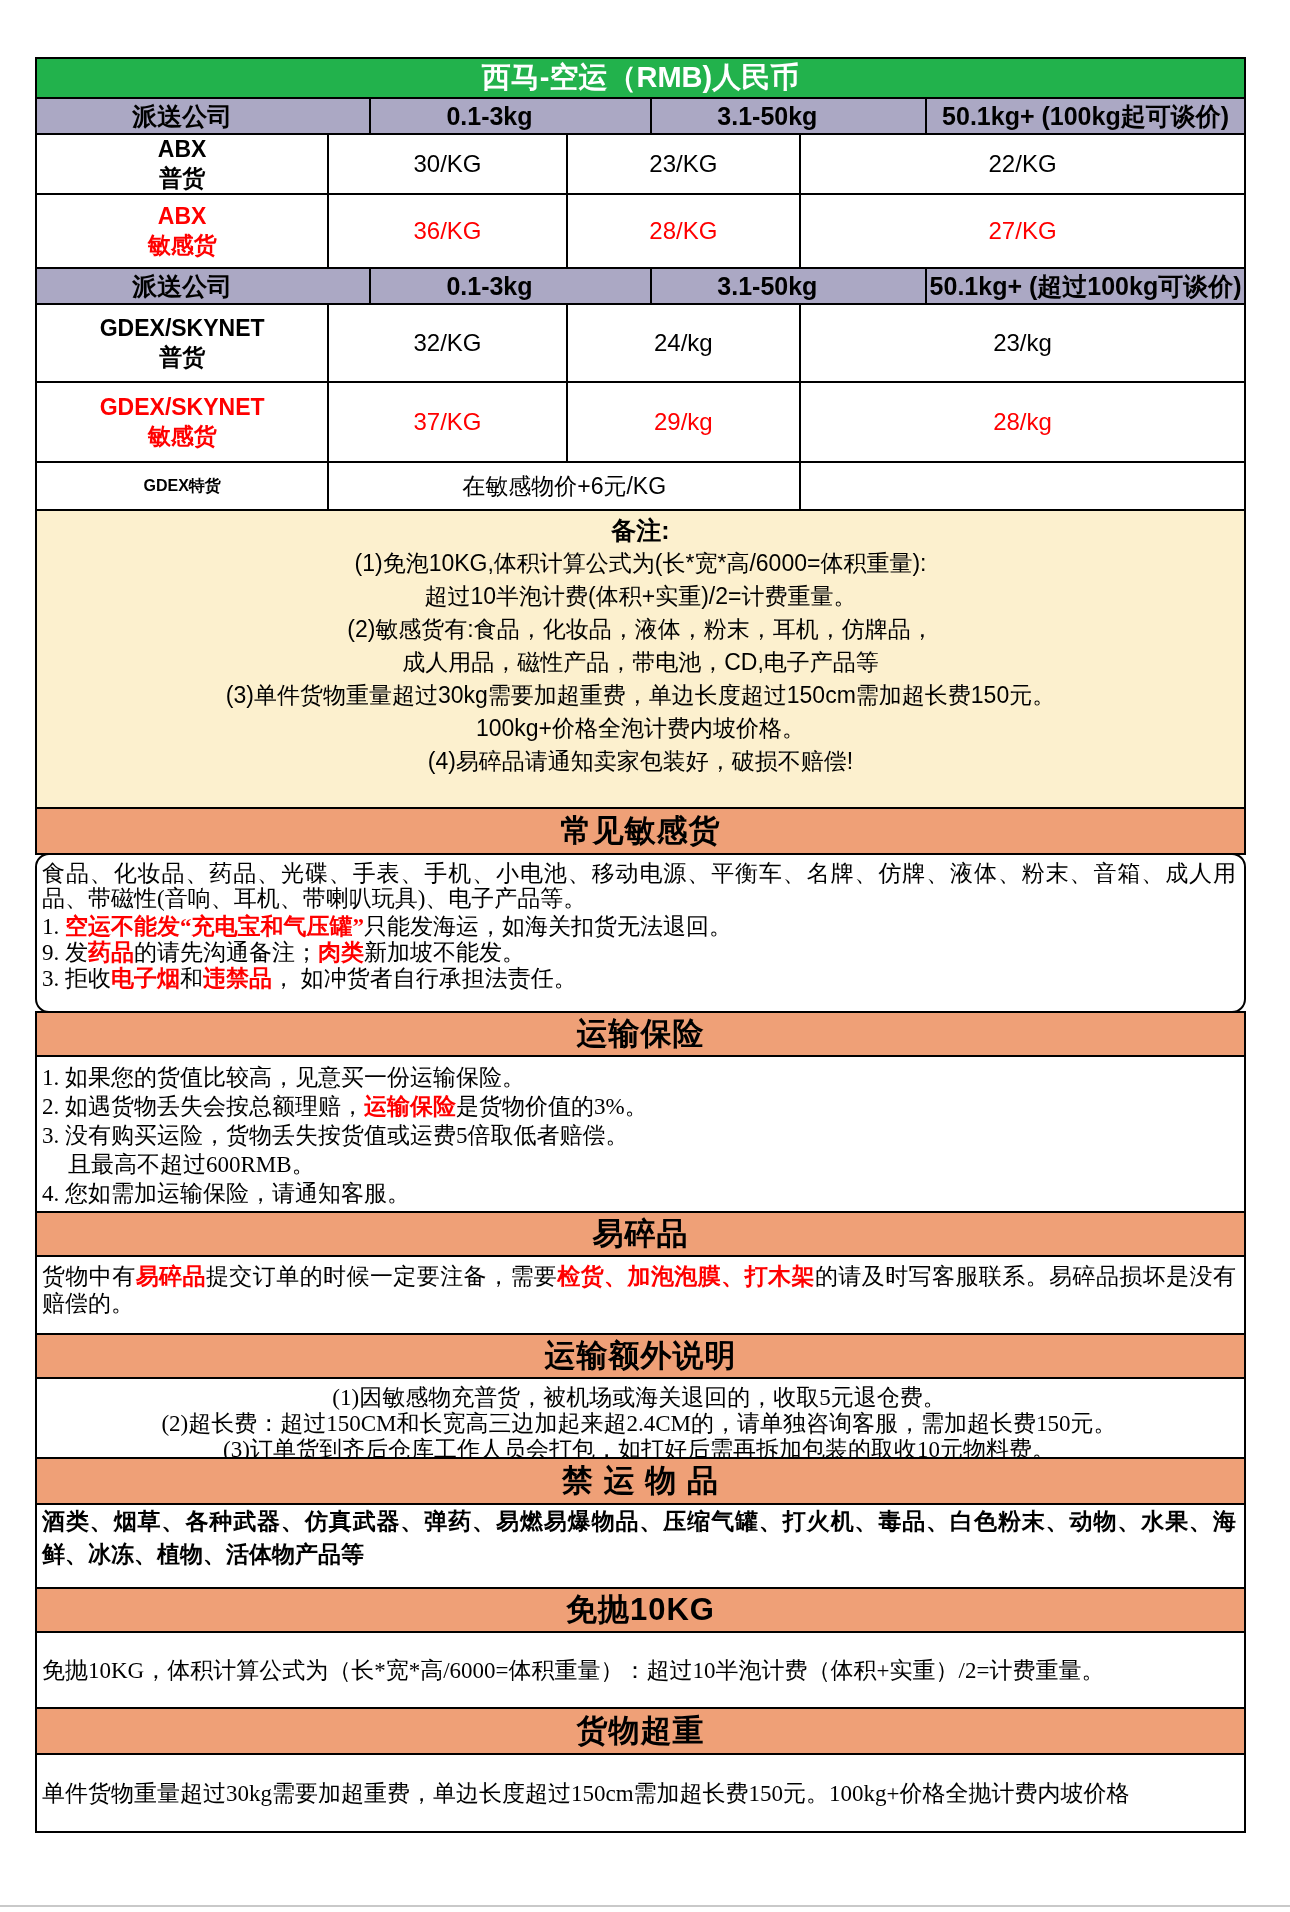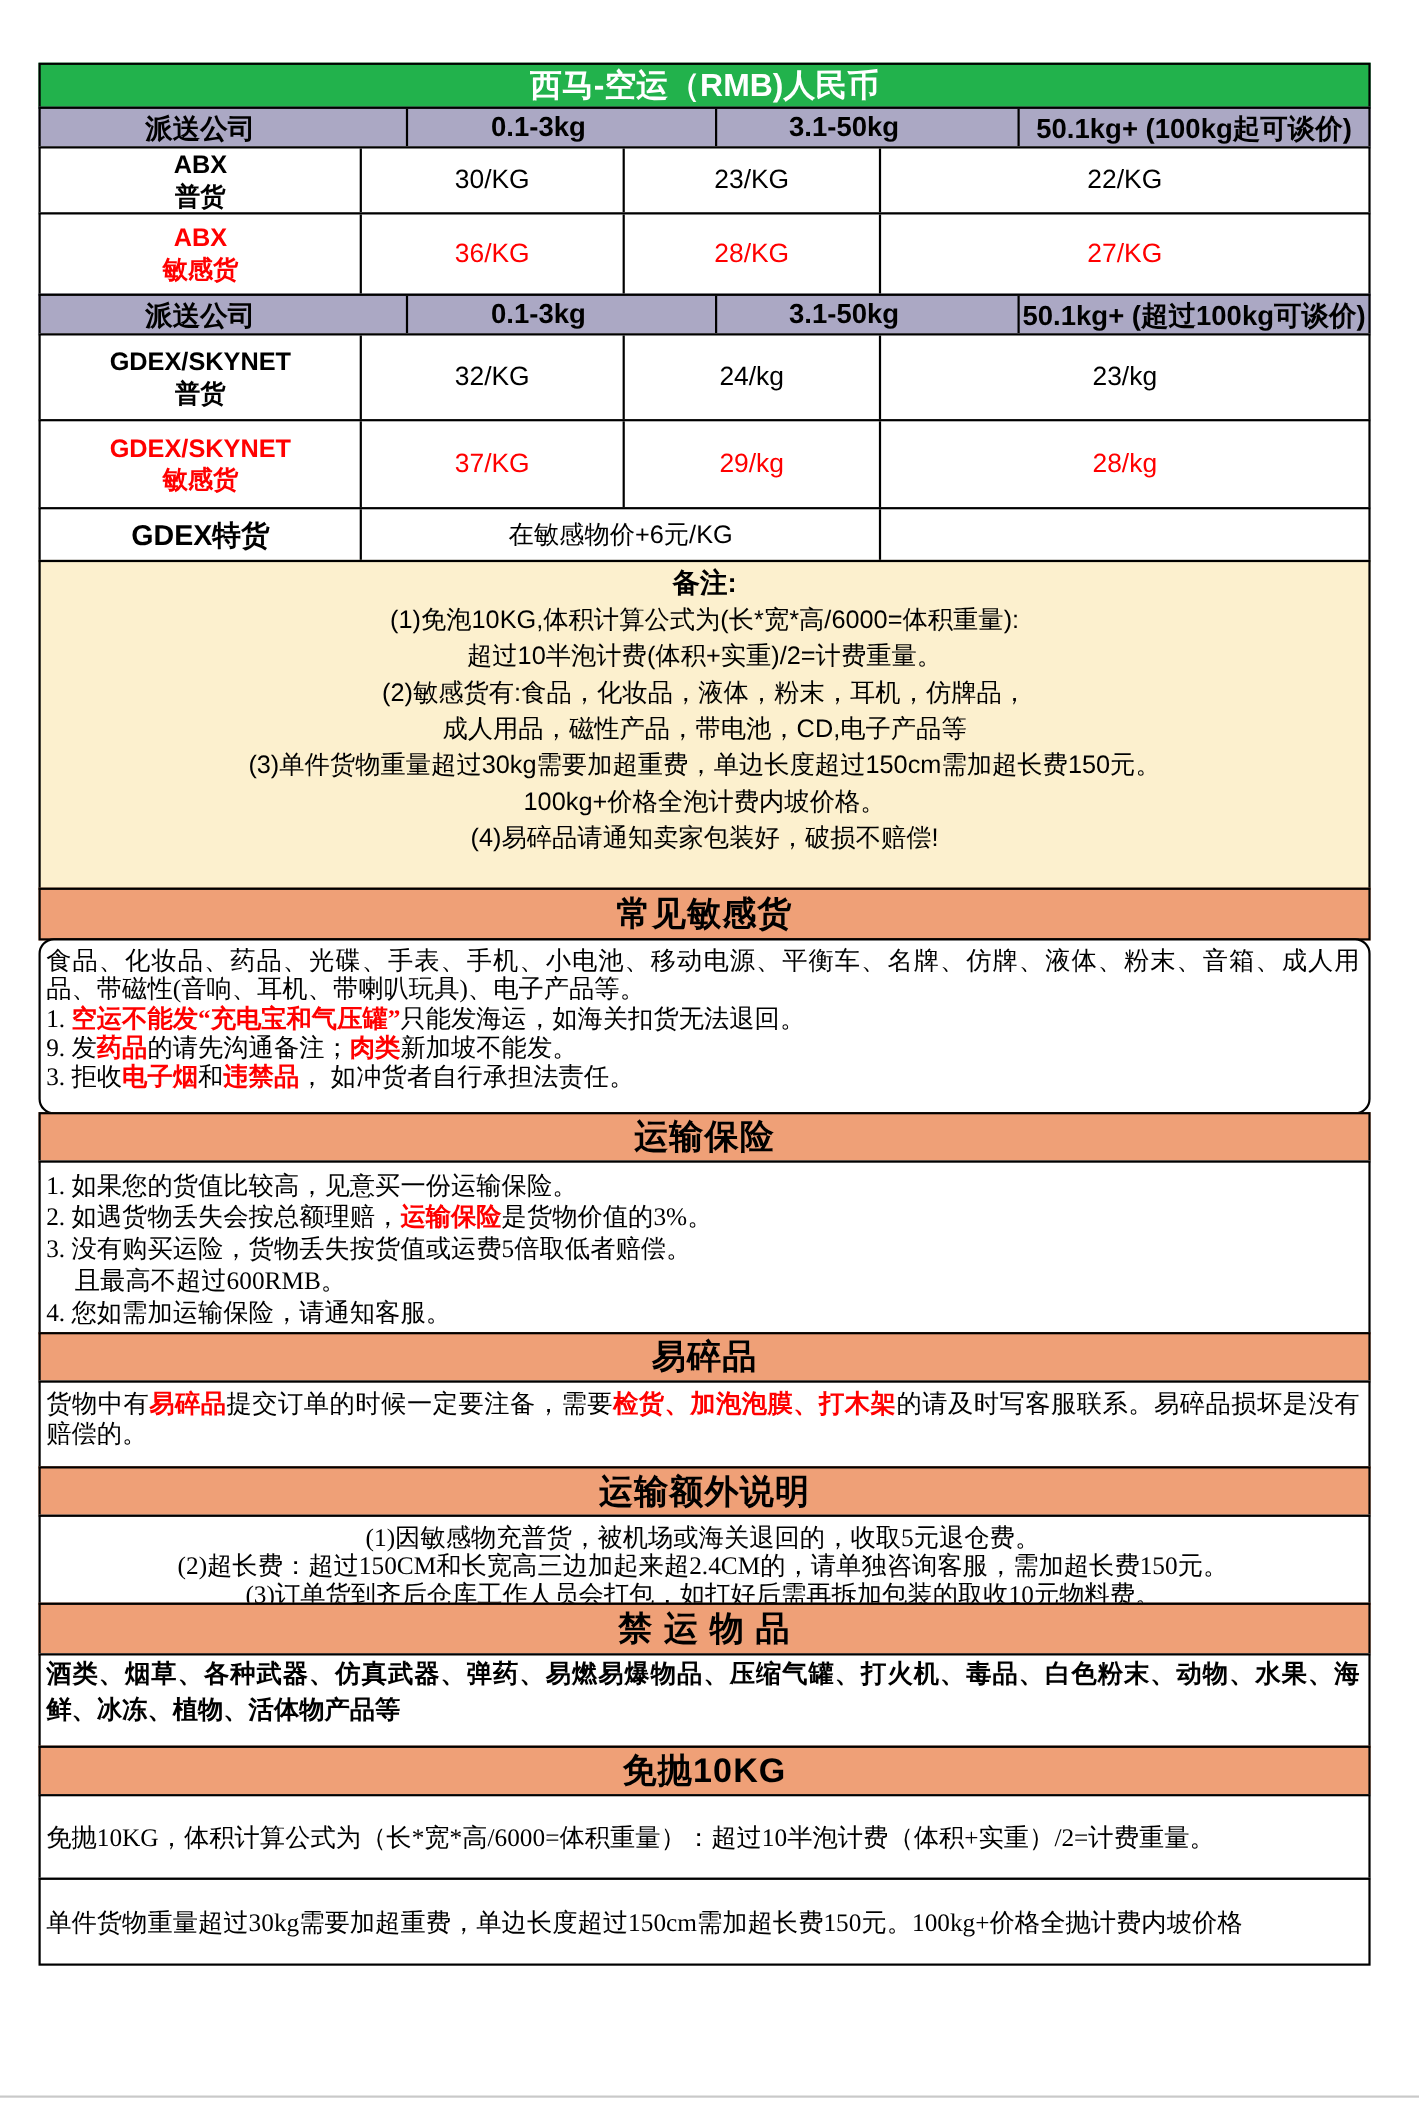--- a/index.html
+++ b/index.html
@@ -71,21 +71,21 @@
   .free-body { height:78px; }
   .over-body { height:80px; }
 
   .h-sens { height:48px; } .h-ins { height:46px; } .h-frag { height:46px; }
   .h-extra { height:46px; } .h-proh { height:48px; } .h-free { height:46px; }
   .h-over { height:48px; }
 
   .r-abx-n { height:62px; } .r-abx-s { height:76px; }
   .r-gdx-n { height:80px; } .r-gdx-s { height:82px; }
   .r-spec { height:50px; }
-  .r-spec .cname { font-size:26px;border-radius:19px; }
+  .r-spec .cname { font-size:16px;border-radius:19px; }
   .r-spec .cval { font-size:23px; }
 
   .footer-rule {
     position:absolute; left:0; top:1905px; width:1290px; height:0;
     border-top:2px solid #c9c9c9;
   }
 </style>
 </head>
 <body>
 
@@ -196,19 +196,20 @@
   <div class="blk band-orange h-proh">禁 运 物 品</div>
   <div class="blk tbody proh-body">
     <p class="just"><span>酒类、烟草、各种武器、仿真武器、弹药、易燃易爆物品、压缩气罐、打火机、毒品、白色粉末、动物、水果、海鲜、冰冻、植物、活体物产品等</span></p>
   </div>
 
   <div class="blk band-orange h-free">免抛10KG</div>
   <div class="blk tbody free-body vcenter">
     <p class="just"><span>免抛10KG，体积计算公式为（长*宽*高/6000=体积重量）：超过10半泡计费（体积+实重）/2=计费重量。</span></p>
   </div>
 
+  <div class="blk band-orange h-over">货物超重</div>
   <div class="blk tbody over-body vcenter">
     <p class="just"><span>单件货物重量超过30kg需要加超重费，单边长度超过150cm需加超长费150元。100kg+价格全抛计费内坡价格</span></p>
   </div>
 
 </div>
 
 <div class="footer-rule"></div>
 
 </body></html>

